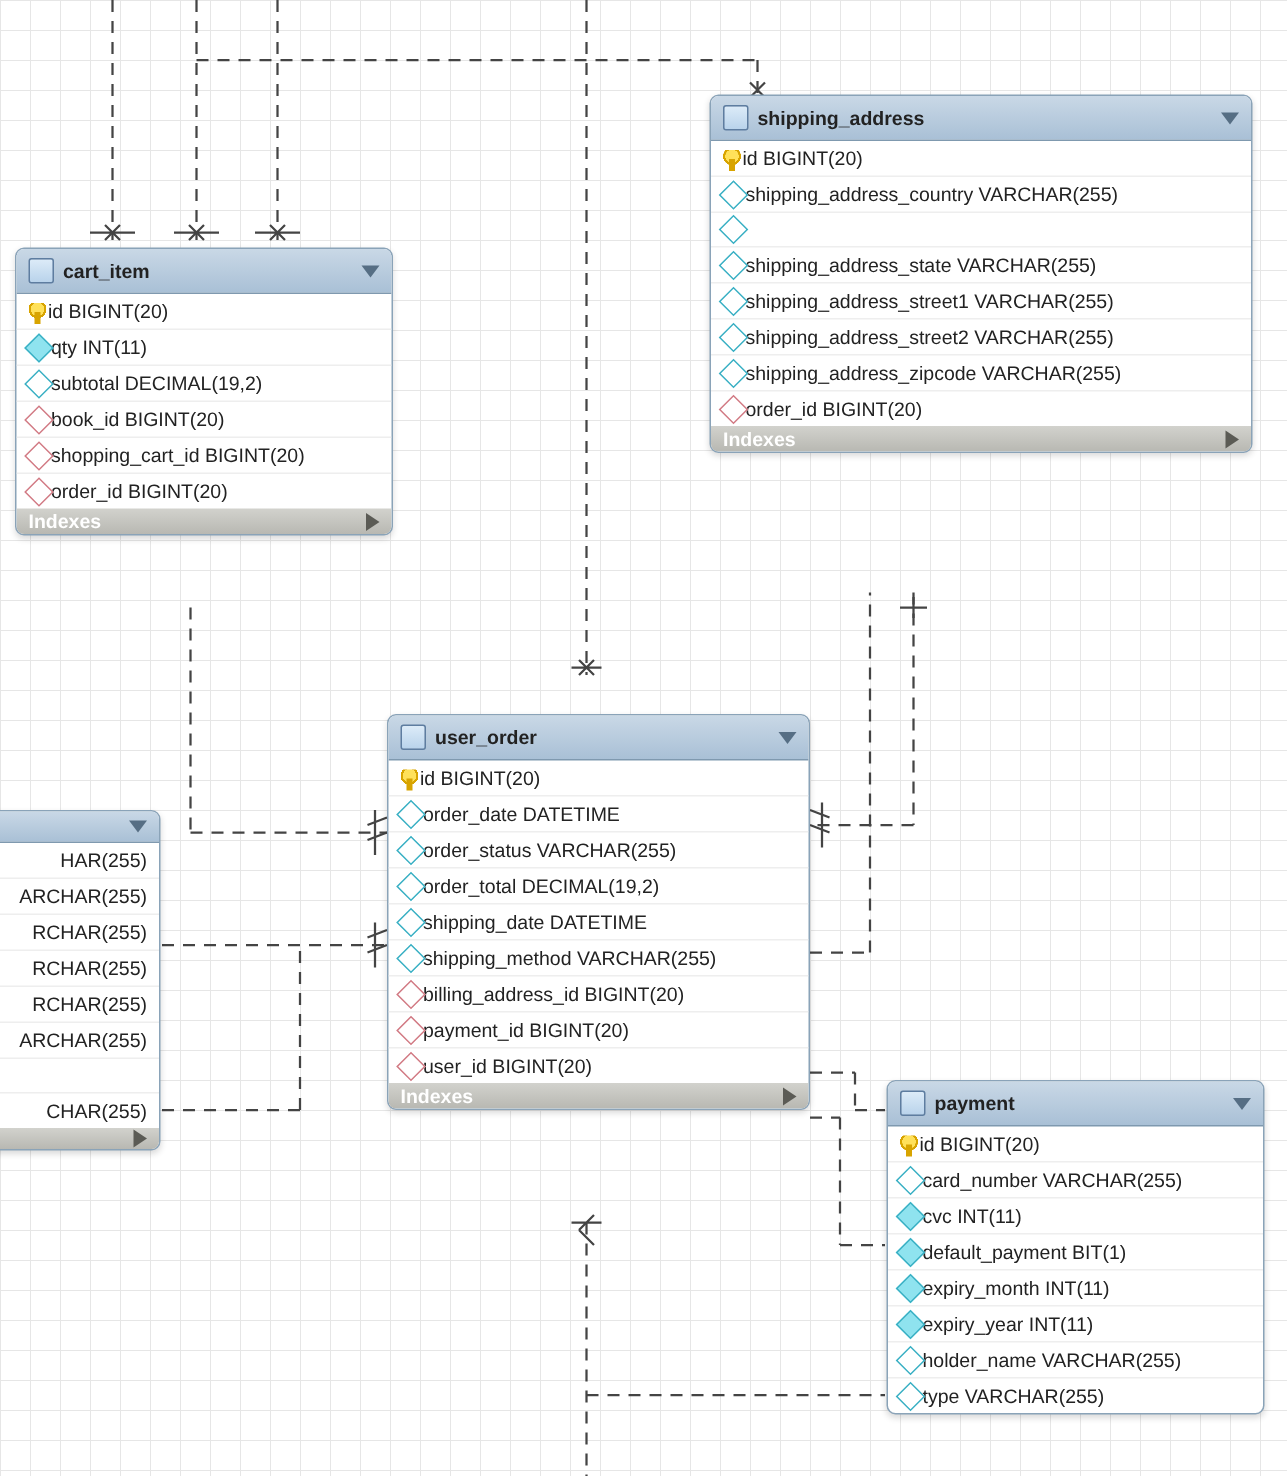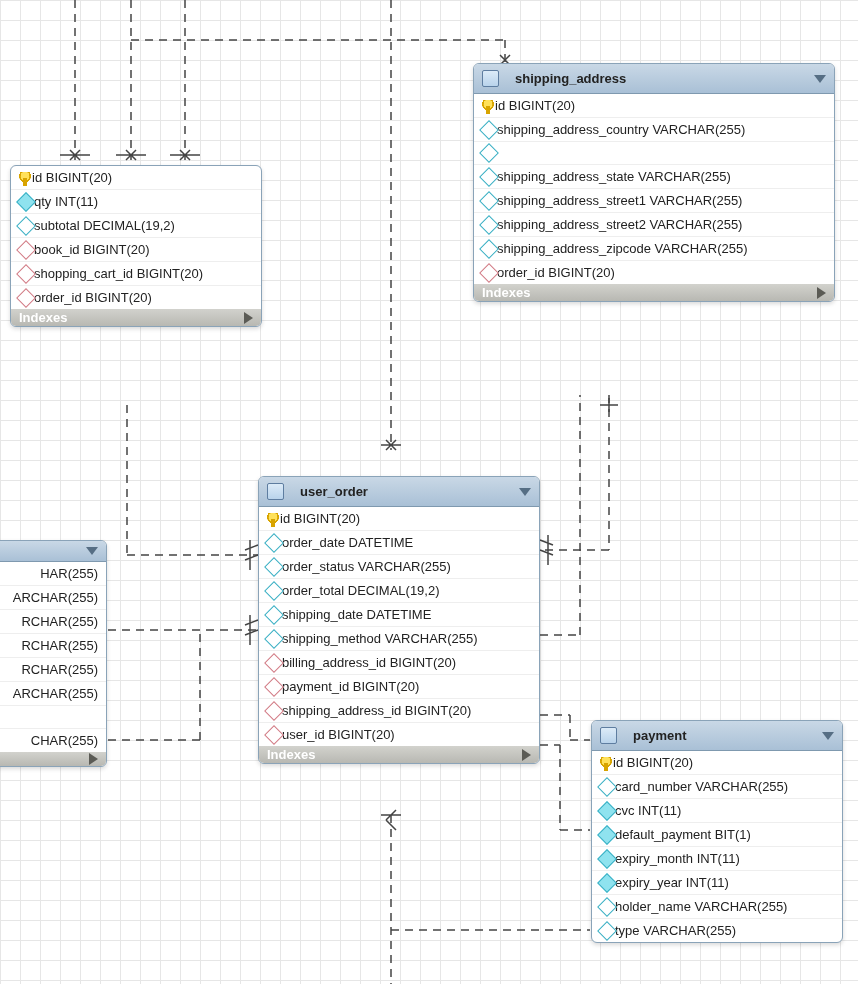--- a/index.html
+++ b/index.html
@@ -6,21 +6,21 @@
   .canvas{position:relative;width:858px;height:984px;overflow:hidden;
     background-color:#fff;
     background-image:
       linear-gradient(#e6e6e6 1px,transparent 1px),
       linear-gradient(90deg,#e6e6e6 1px,transparent 1px);
     background-size:20px 20px;
   }
   .entity{position:absolute;border:1px solid #8aa3b8;border-radius:6px;
     box-shadow:0 2px 4px rgba(0,0,0,.15);background:#fff;overflow:hidden;}
   .entity .hdr{background:linear-gradient(#c9d8e6,#a9c0d6);border-bottom:1px solid #7f99af;
-    padding:6px 8px;font-weight:bold;display:flex;align-items:center;gap:16px;}
+    padding:6px 8px;font-weight:bold;display:flex;align-items:center;gap:6px;}
   .entity .hdr .tbl-icon{width:15px;height:15px;border:1px solid #5e7da0;background:
     linear-gradient(#dcebf8,#b9d3eb);border-radius:2px;}
   .entity .hdr .chev{margin-left:auto;width:0;height:0;border-left:6px solid transparent;
     border-right:6px solid transparent;border-top:8px solid #566e84;}
   .entity .rows{}
   .entity .row{display:flex;align-items:center;gap:1px;padding:4px 8px;border-bottom:1px solid #eee;
     white-space:nowrap;}
   .entity .row:last-child{border-bottom:none;}
   .entity .idx{background:linear-gradient(#d2d2cd,#b8b8b2);color:#fff;font-weight:bold;
     padding:1px 8px;display:flex;align-items:center;}
@@ -81,20 +81,25 @@
       <path d="M245,550 L258,545 M245,560 L258,555 M250,540 L250,570"></path>
       <path d="M245,625 L258,620 M245,635 L258,630 M250,615 L250,645"></path>
       <path d="M553,545 L540,540 M553,555 L540,550 M548,535 L548,565"></path>
       <path d="M500,55 L510,65 M510,55 L500,65"></path>
       <path d="M600,405 L618,405 M609,398 L609,412"></path>
       <path d="M386,820 L396,810 M386,820 L396,830 M381,815 L401,815"></path>
     </g>
   </svg>
 
   <div class="entity" style="left:10px;top:165px;width:250px">
+    <div class="hdr">
+      <span class="tbl-icon"></span>
+      <span>cart_item</span>
+      <span class="chev"></span>
+    </div>
     <div class="rows">
       <div class="row">
           <span class="ico key"></span>
           <span>id BIGINT(20)</span>
         </div>
       <div class="row">
           <span class="ico diam"></span>
           <span>qty INT(11)</span>
         </div>
       <div class="row">
@@ -199,24 +204,20 @@
       <div class="row">
           <span class="ico diam pink"></span>
           <span>billing_address_id BIGINT(20)</span>
         </div>
       <div class="row">
           <span class="ico diam pink"></span>
           <span>payment_id BIGINT(20)</span>
         </div>
       <div class="row">
           <span class="ico diam pink"></span>
-          <span>shipping_address_id BIGINT(20)</span>
-        </div>
-      <div class="row">
-          <span class="ico diam pink"></span>
           <span>user_id BIGINT(20)</span>
         </div>
     </div>
     <div class="idx">
       <span>Indexes</span>
       <span class="play"></span>
     </div>
   </div>
 
   <div class="entity" style="left:591px;top:720px;width:250px">

